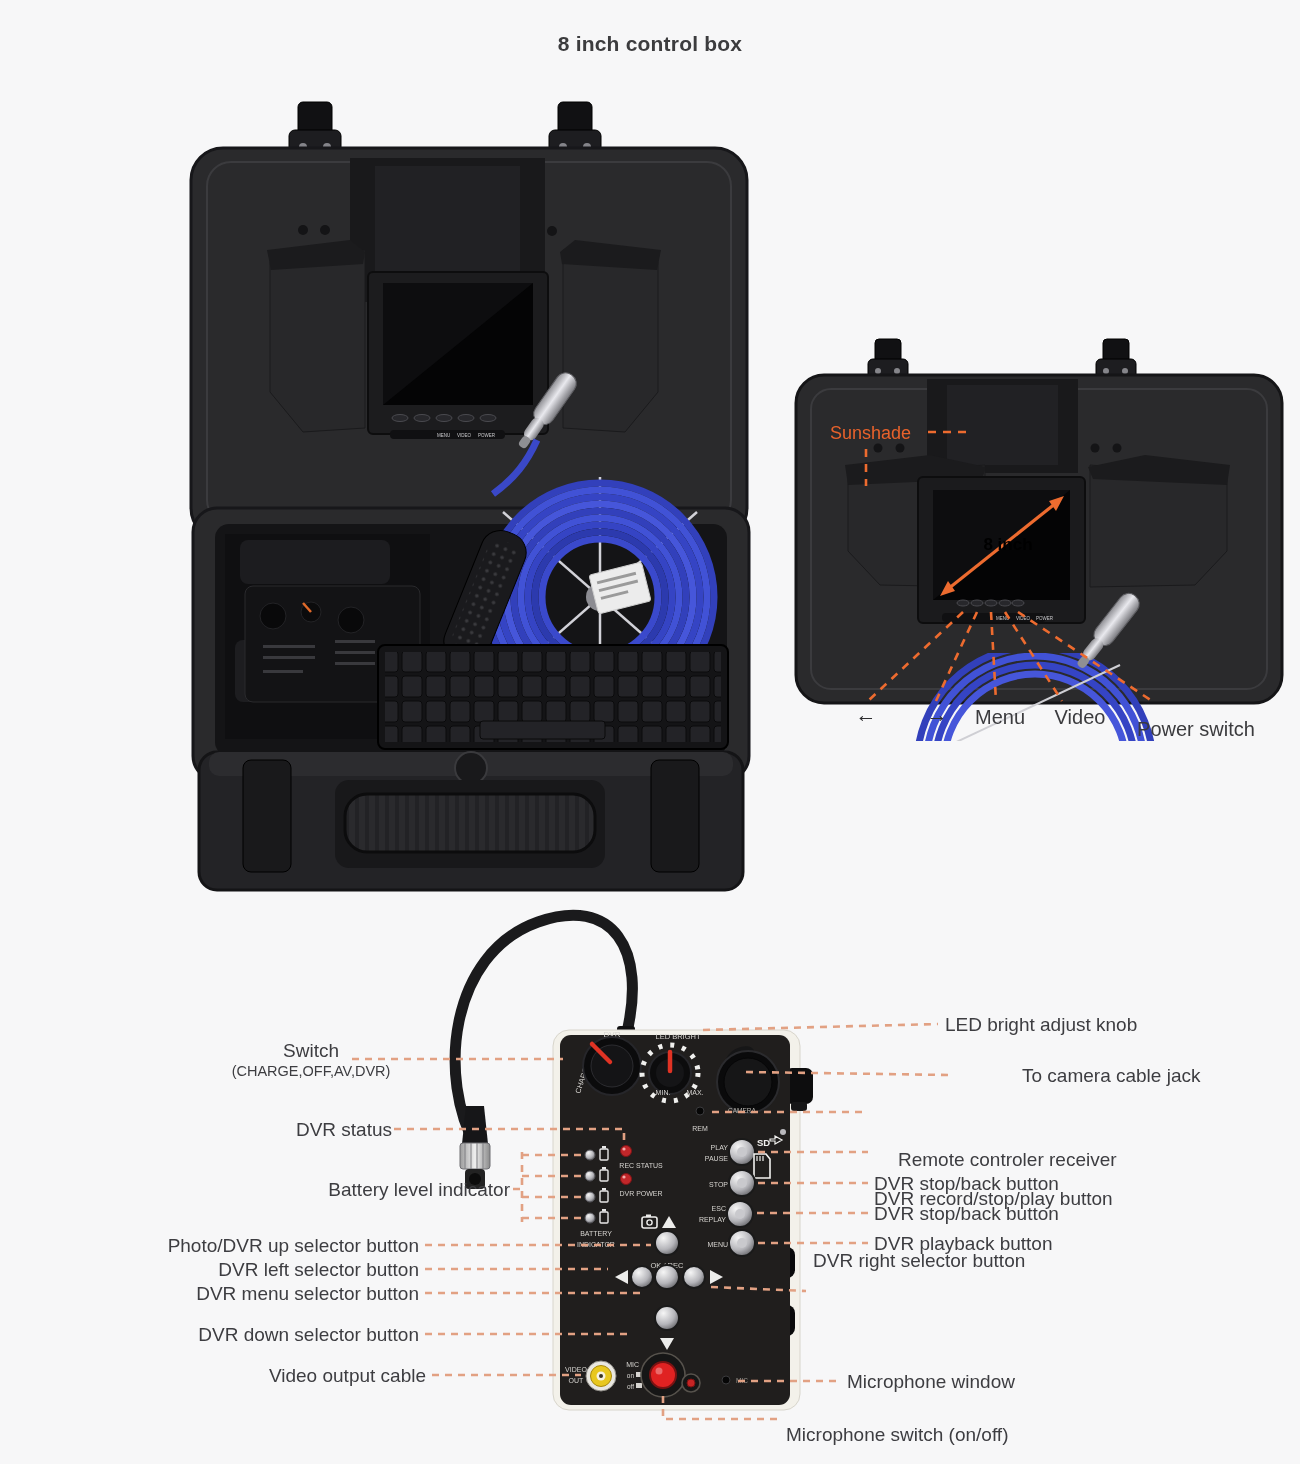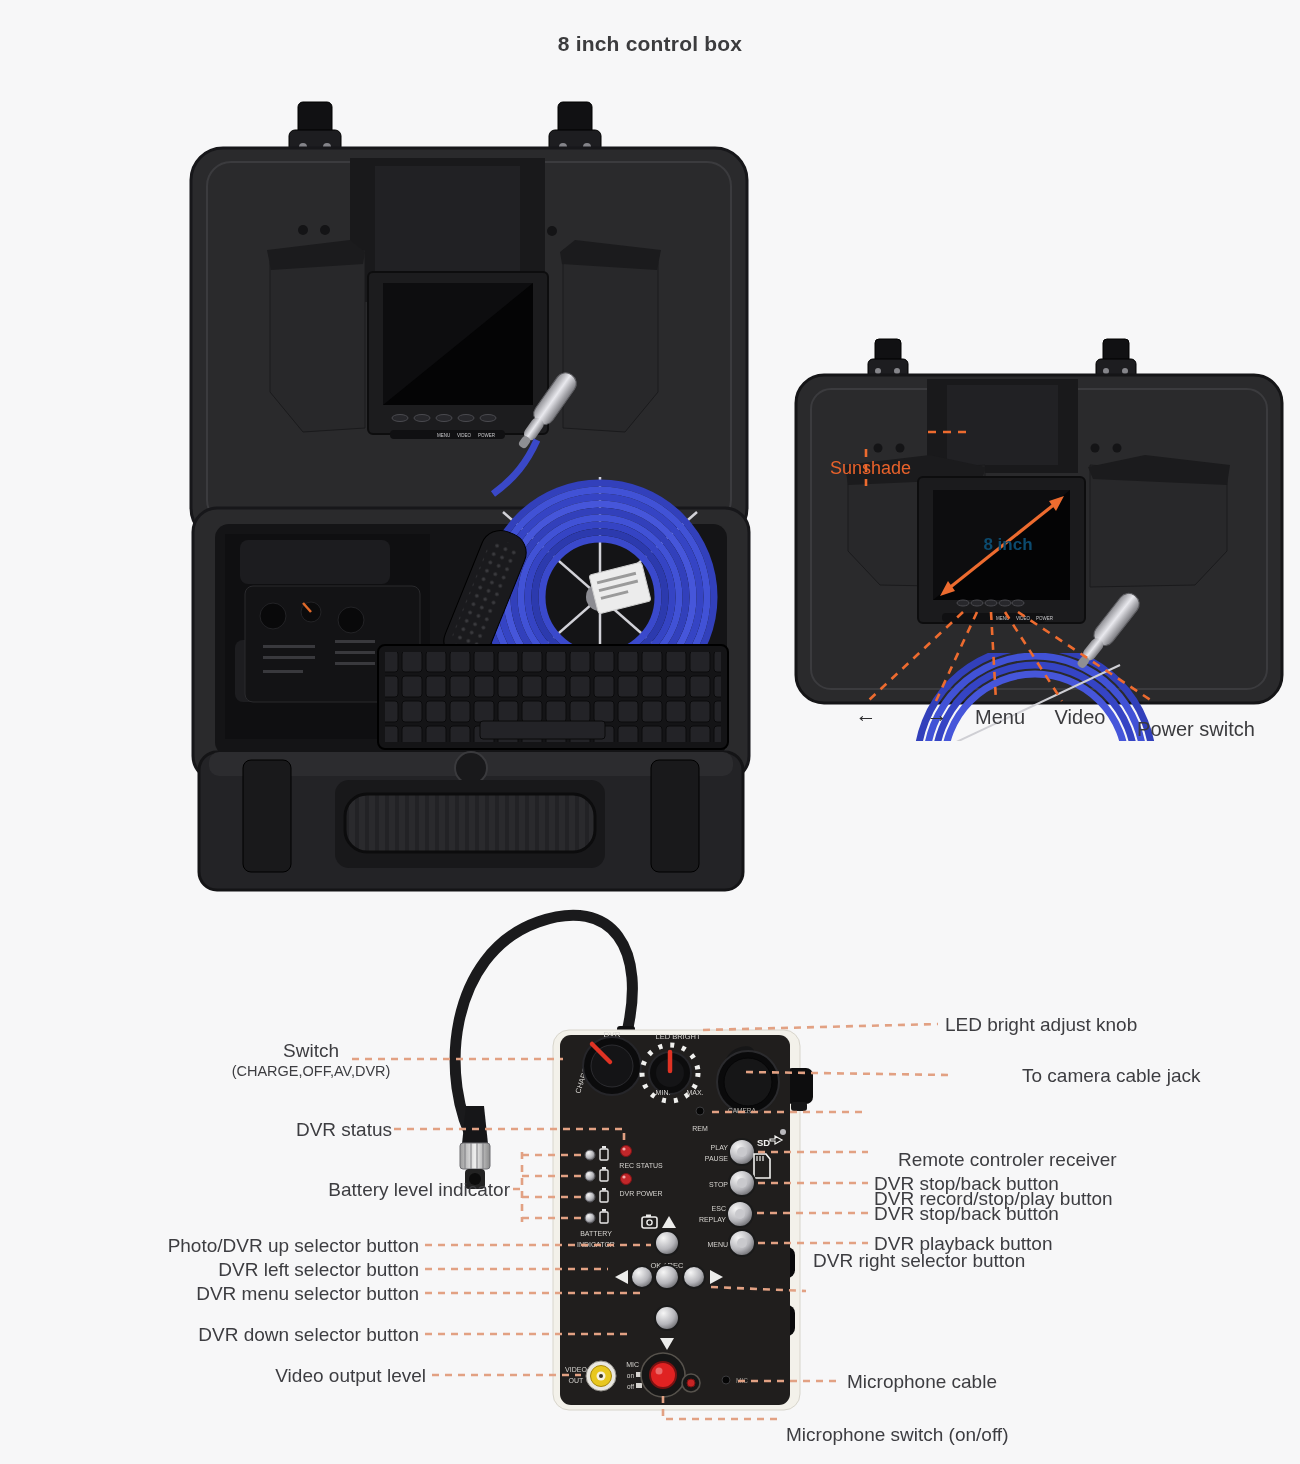--- a/index.html
+++ b/index.html
@@ -4,21 +4,21 @@
 <style>
   html,body{margin:0;padding:0;}
   body{background:#f7f7f8;font-family:"Liberation Sans",sans-serif;}
   #stage{position:relative;width:1300px;height:1464px;background:#f7f7f8;overflow:hidden;}
   .abs{position:absolute;}
   #page-title{left:0;right:0;top:32px;text-align:center;font-size:21px;font-weight:700;color:#3c3c3e;letter-spacing:.2px;}
   .callout{font-size:19px;color:#3d3d41;line-height:21px;white-space:nowrap;}
   .callout.r{text-align:right;}
   .callout .sub{font-size:14.5px;color:#3d3d41;}
   .annot-orange{color:#e8622b;font-size:18px;white-space:nowrap;}
-  .size-label{color:#0c4a6e;font-size:17px;font-weight:700;white-space:nowrap;}
+  .size-label{color:#000000;font-size:17px;font-weight:700;white-space:nowrap;}
   .blabel{font-size:20px;color:#3b3b3e;white-space:nowrap;transform:translateX(-50%);}
   .barrow{font-size:21px;font-weight:700;color:#2d2d2f;transform:translateX(-50%);}
   svg text{font-family:"Liberation Sans",sans-serif;}
 </style>
 </head>
 <body>
 
 <div id="stage">
 
   <div class="abs" id="page-title">8 inch control box</div>
@@ -242,21 +242,21 @@
       <path d="M215 277 L272 366"></path>
       <path d="M228 277 L362 366"></path>
     </g>
     <g>
       <line x1="158" y1="254" x2="266" y2="168" stroke="#ed6b2f" stroke-width="3.2"></line>
       <polygon points="150,261 165,256 158,246" fill="#ed6b2f"></polygon>
       <polygon points="274,161 259,166 266,176" fill="#ed6b2f"></polygon>
     </g>
   </svg>
 
-  <div class="abs annot-orange" style="left:830px;top:423px;margin-top:35px;">Sunshade</div>
+  <div class="abs annot-orange" style="left:830px;top:423px;">Sunshade</div>
   <div class="abs size-label" style="left:1008px;top:535px;transform:translateX(-50%);">8 inch</div>
 
   <div class="abs barrow" style="left:866px;top:703px;">←</div>
   <div class="abs barrow" style="left:937px;top:703px;">→</div>
   <div class="abs blabel" style="left:1000px;top:706px;">Menu</div>
   <div class="abs blabel" style="left:1080px;top:706px;">Video</div>
   <div class="abs blabel" style="left:1196px;top:706px;margin-top:12px;">Power switch</div>
 
   <svg class="abs" style="left:420px;top:890px;" width="400" height="560" viewBox="0 0 400 560">
     <defs>
@@ -460,26 +460,26 @@
   <div class="abs callout" style="left:225px;top:1040px;width:172px;text-align:center;">
     <div>Switch</div>
     <div class="sub">(CHARGE,OFF,AV,DVR)</div>
   </div>
   <div class="abs callout r" style="right:908px;top:1119px;">DVR status</div>
   <div class="abs callout r" style="right:790px;top:1179px;">Battery level indicator</div>
   <div class="abs callout r" style="right:881px;top:1235px;">Photo/DVR up selector button</div>
   <div class="abs callout r" style="right:881px;top:1259px;">DVR left selector button</div>
   <div class="abs callout r" style="right:881px;top:1283px;">DVR menu selector button</div>
   <div class="abs callout r" style="right:881px;top:1324px;">DVR down selector button</div>
-  <div class="abs callout r" style="right:874px;top:1365px;">Video output level</div>
+  <div class="abs callout r" style="right:874px;top:1365px;">Video output cable</div>
 
   <div class="abs callout" style="left:945px;top:1014px;">LED bright adjust knob</div>
   <div class="abs callout" style="left:998px;top:1065px;margin-left:24px;">To camera cable jack</div>
   <div class="abs callout" style="left:871px;top:1149px;margin-left:27px;">Remote controler receiver</div>
   <div class="abs callout" style="left:874px;top:1188px;">DVR record/stop/play button</div>
   <div class="abs callout" style="left:874px;top:1173px;">DVR stop/back button</div>
   <div class="abs callout" style="left:874px;top:1203px;">DVR stop/back button</div>
   <div class="abs callout" style="left:874px;top:1233px;">DVR playback button</div>
   <div class="abs callout" style="left:813px;top:1250px;">DVR right selector button</div>
-  <div class="abs callout" style="left:847px;top:1371px;">Microphone cable</div>
+  <div class="abs callout" style="left:847px;top:1371px;">Microphone window</div>
   <div class="abs callout" style="left:786px;top:1408px;margin-top:16px;">Microphone switch (on/off)</div>
 
 </div>
 
 </body></html>

